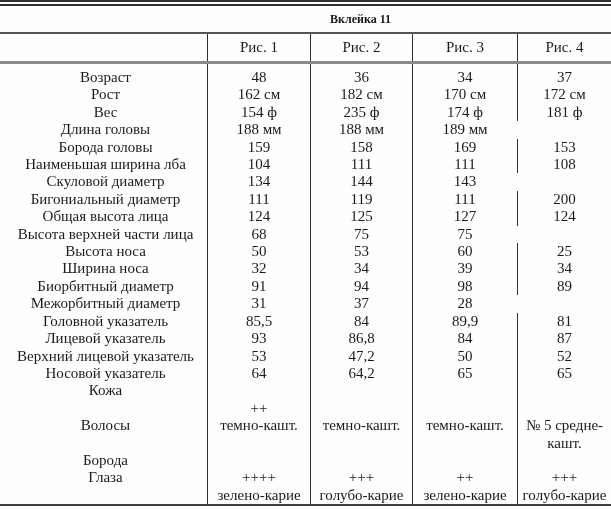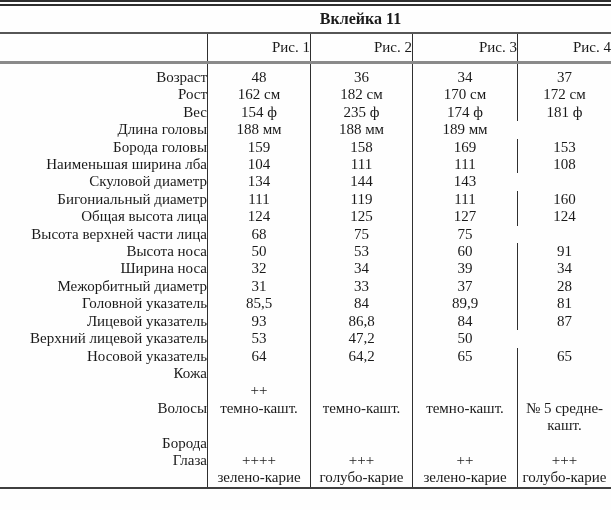--- a/index.html
+++ b/index.html
@@ -5,34 +5,34 @@
   * { box-sizing: border-box; margin: 0; padding: 0; }
   html, body { width: 611px; height: 510px; }
   body {
     background: #ffffff;
     font-family: "Liberation Serif", serif;
     color: #1a1a1a;
   }
   .page { position: relative; width: 611px; height: 510px; background: #fefefe; overflow: hidden; }
 
   .dblrule { height: 6px; border-top: 2px solid #2f2f2f; border-bottom: 2px solid #2f2f2f; }
-  .title { height: 26px; line-height: 26px; font-size: 16px; font-weight: bold; text-align: center; padding-left: 100px; margin-left: 10px; }
+  .title { height: 26px; line-height: 26px; font-size: 12px; font-weight: bold; text-align: center; padding-left: 100px; margin-left: 10px; }
   .rule-a { border-top: 2px solid #565656; }
   .rule-b { border-top: 3px solid #8a8a8a; }
   .rule-c { border-top: 2px solid #3f3f3f; }
 
   .grid-row { display: grid; grid-template-columns: 207px 103px 102px 105px 94px; }
 
   .header { height: 27px; }
-  .header .hcell { font-size: 15px; line-height: 27px; text-align: right; border-left: 1.5px solid #2f2f2f; }
+  .header .hcell { font-size: 15px; line-height: 27px; text-align: center; border-left: 1.5px solid #2f2f2f; }
   .header .corner { border-left: none; }
 
   .tbody { font-size: 15px; line-height: 17.4px; }
   .cell { border-left: 1.5px solid #2f2f2f; text-align: center; white-space: pre-line; }
-  .label { border-left: none; text-align: right; padding-left: 4px; white-space: normal; }
+  .label { border-left: none; text-align: center; padding-left: 4px; white-space: normal; }
   .row-first > div { padding-top: 5px; }
 </style>
 </head>
 <body>
 
 <div class="page">
 
   <div class="dblrule"></div>
 
   <div class="title">Вклейка 11</div>
@@ -103,21 +103,21 @@
       <div class="cell">134</div>
       <div class="cell">144</div>
       <div class="cell">143</div>
     </div>
 
     <div class="grid-row">
       <div class="cell label">Бигониальный диаметр</div>
       <div class="cell">111</div>
       <div class="cell">119</div>
       <div class="cell">111</div>
-      <div class="cell">160</div>
+      <div class="cell">200</div>
     </div>
 
     <div class="grid-row">
       <div class="cell label">Общая высота лица</div>
       <div class="cell">124</div>
       <div class="cell">125</div>
       <div class="cell">127</div>
       <div class="cell">124</div>
     </div>
 
@@ -126,36 +126,42 @@
       <div class="cell">68</div>
       <div class="cell">75</div>
       <div class="cell">75</div>
     </div>
 
     <div class="grid-row">
       <div class="cell label">Высота носа</div>
       <div class="cell">50</div>
       <div class="cell">53</div>
       <div class="cell">60</div>
-      <div class="cell">91</div>
+      <div class="cell">25</div>
     </div>
 
     <div class="grid-row">
       <div class="cell label">Ширина носа</div>
       <div class="cell">32</div>
       <div class="cell">34</div>
       <div class="cell">39</div>
       <div class="cell">34</div>
     </div>
 
+    <div class="grid-row">
+      <div class="cell label">Биорбитный диаметр</div>
+      <div class="cell">91</div>
+      <div class="cell">94</div>
+      <div class="cell">98</div>
+      <div class="cell">89</div>
+    </div>
 
     <div class="grid-row">
       <div class="cell label">Межорбитный диаметр</div>
       <div class="cell">31</div>
-      <div class="cell">33</div>
       <div class="cell">37</div>
       <div class="cell">28</div>
     </div>
 
     <div class="grid-row">
       <div class="cell label">Головной указатель</div>
       <div class="cell">85,5</div>
       <div class="cell">84</div>
       <div class="cell">89,9</div>
       <div class="cell">81</div>
@@ -167,20 +173,21 @@
       <div class="cell">86,8</div>
       <div class="cell">84</div>
       <div class="cell">87</div>
     </div>
 
     <div class="grid-row">
       <div class="cell label">Верхний лицевой указатель</div>
       <div class="cell">53</div>
       <div class="cell">47,2</div>
       <div class="cell">50</div>
+      <div class="cell">52</div>
     </div>
 
     <div class="grid-row">
       <div class="cell label">Носовой указатель</div>
       <div class="cell">64</div>
       <div class="cell">64,2</div>
       <div class="cell">65</div>
       <div class="cell">65</div>
     </div>
 

